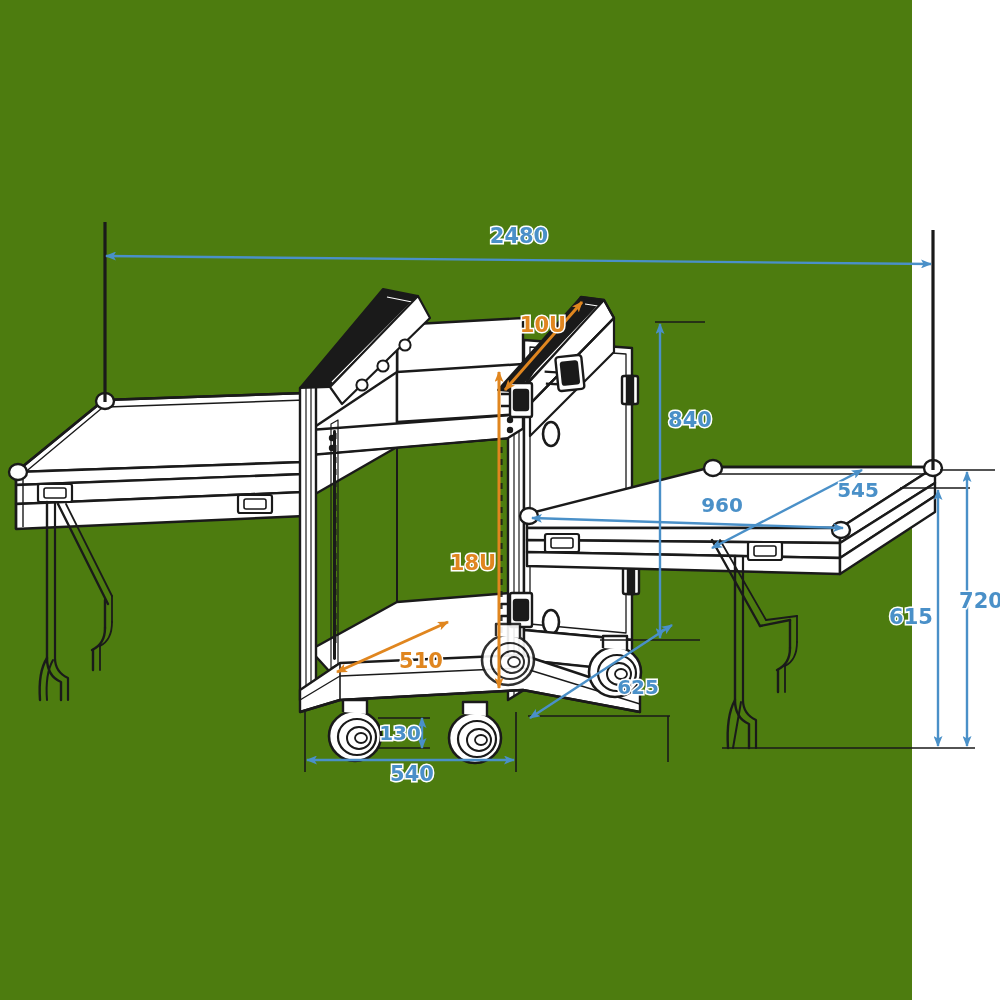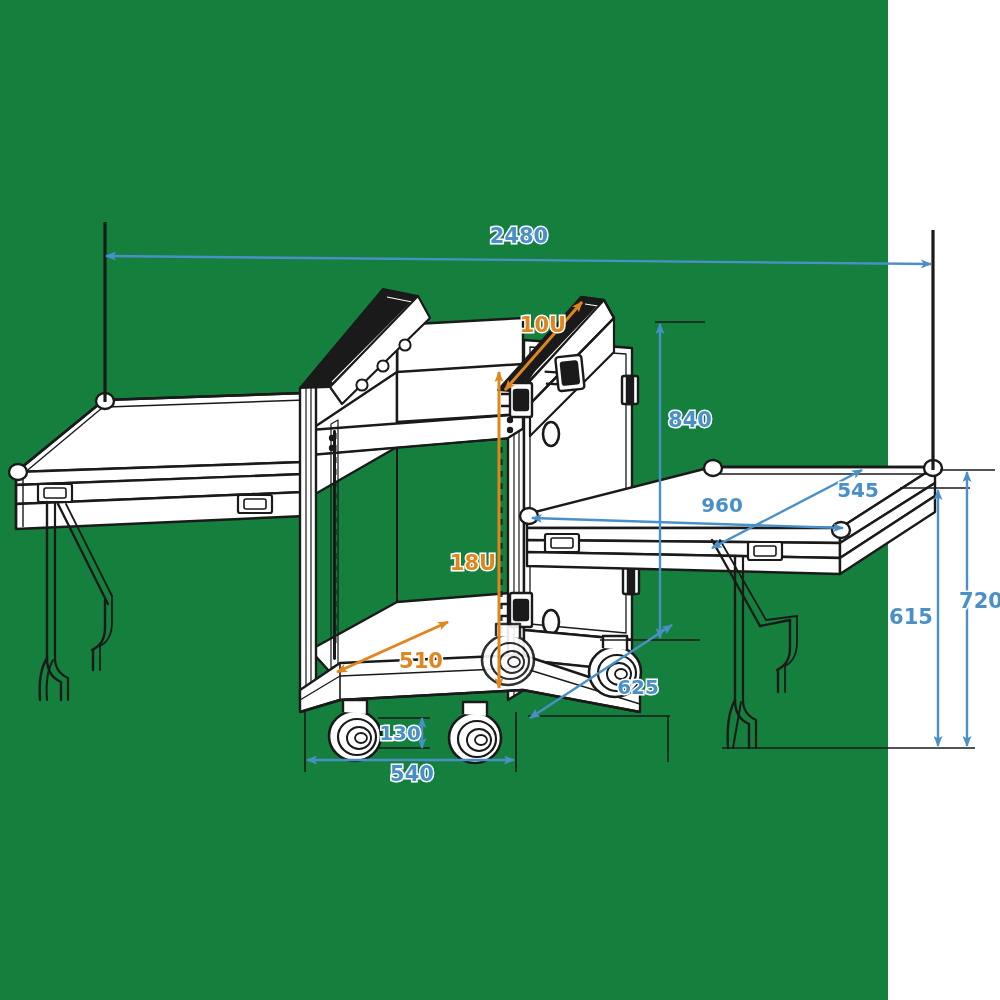--- a/index.html
+++ b/index.html
@@ -1,18 +1,18 @@
 <!DOCTYPE html>
 <html><head>
 <meta charset="utf-8">
 <style>
   html,body{margin:0;padding:0;background:#ffffff;}
   body{width:1000px;height:1000px;overflow:hidden;
        font-family:"DejaVu Sans","Liberation Sans",sans-serif;}
-  #stage{position:relative;width:888px;height:1000px;background:#15803d;}
+  #stage{position:relative;width:888px;height:1000px;background:#4d7c0f;padding-left:24px;}
   svg#drawing{position:absolute;left:0;top:0;width:1000px;height:1000px;}
   .dimlabel{font-weight:bold;paint-order:stroke fill;}
   .blue{fill:#4a90c8;stroke:#ffffff;stroke-width:3px;}
   .orange{fill:#e0861f;stroke:#ffffff;stroke-width:3px;}
 </style>
 </head>
 <body>
 
 <div id="stage">
 <svg id="drawing" viewBox="0 0 1000 1000">

